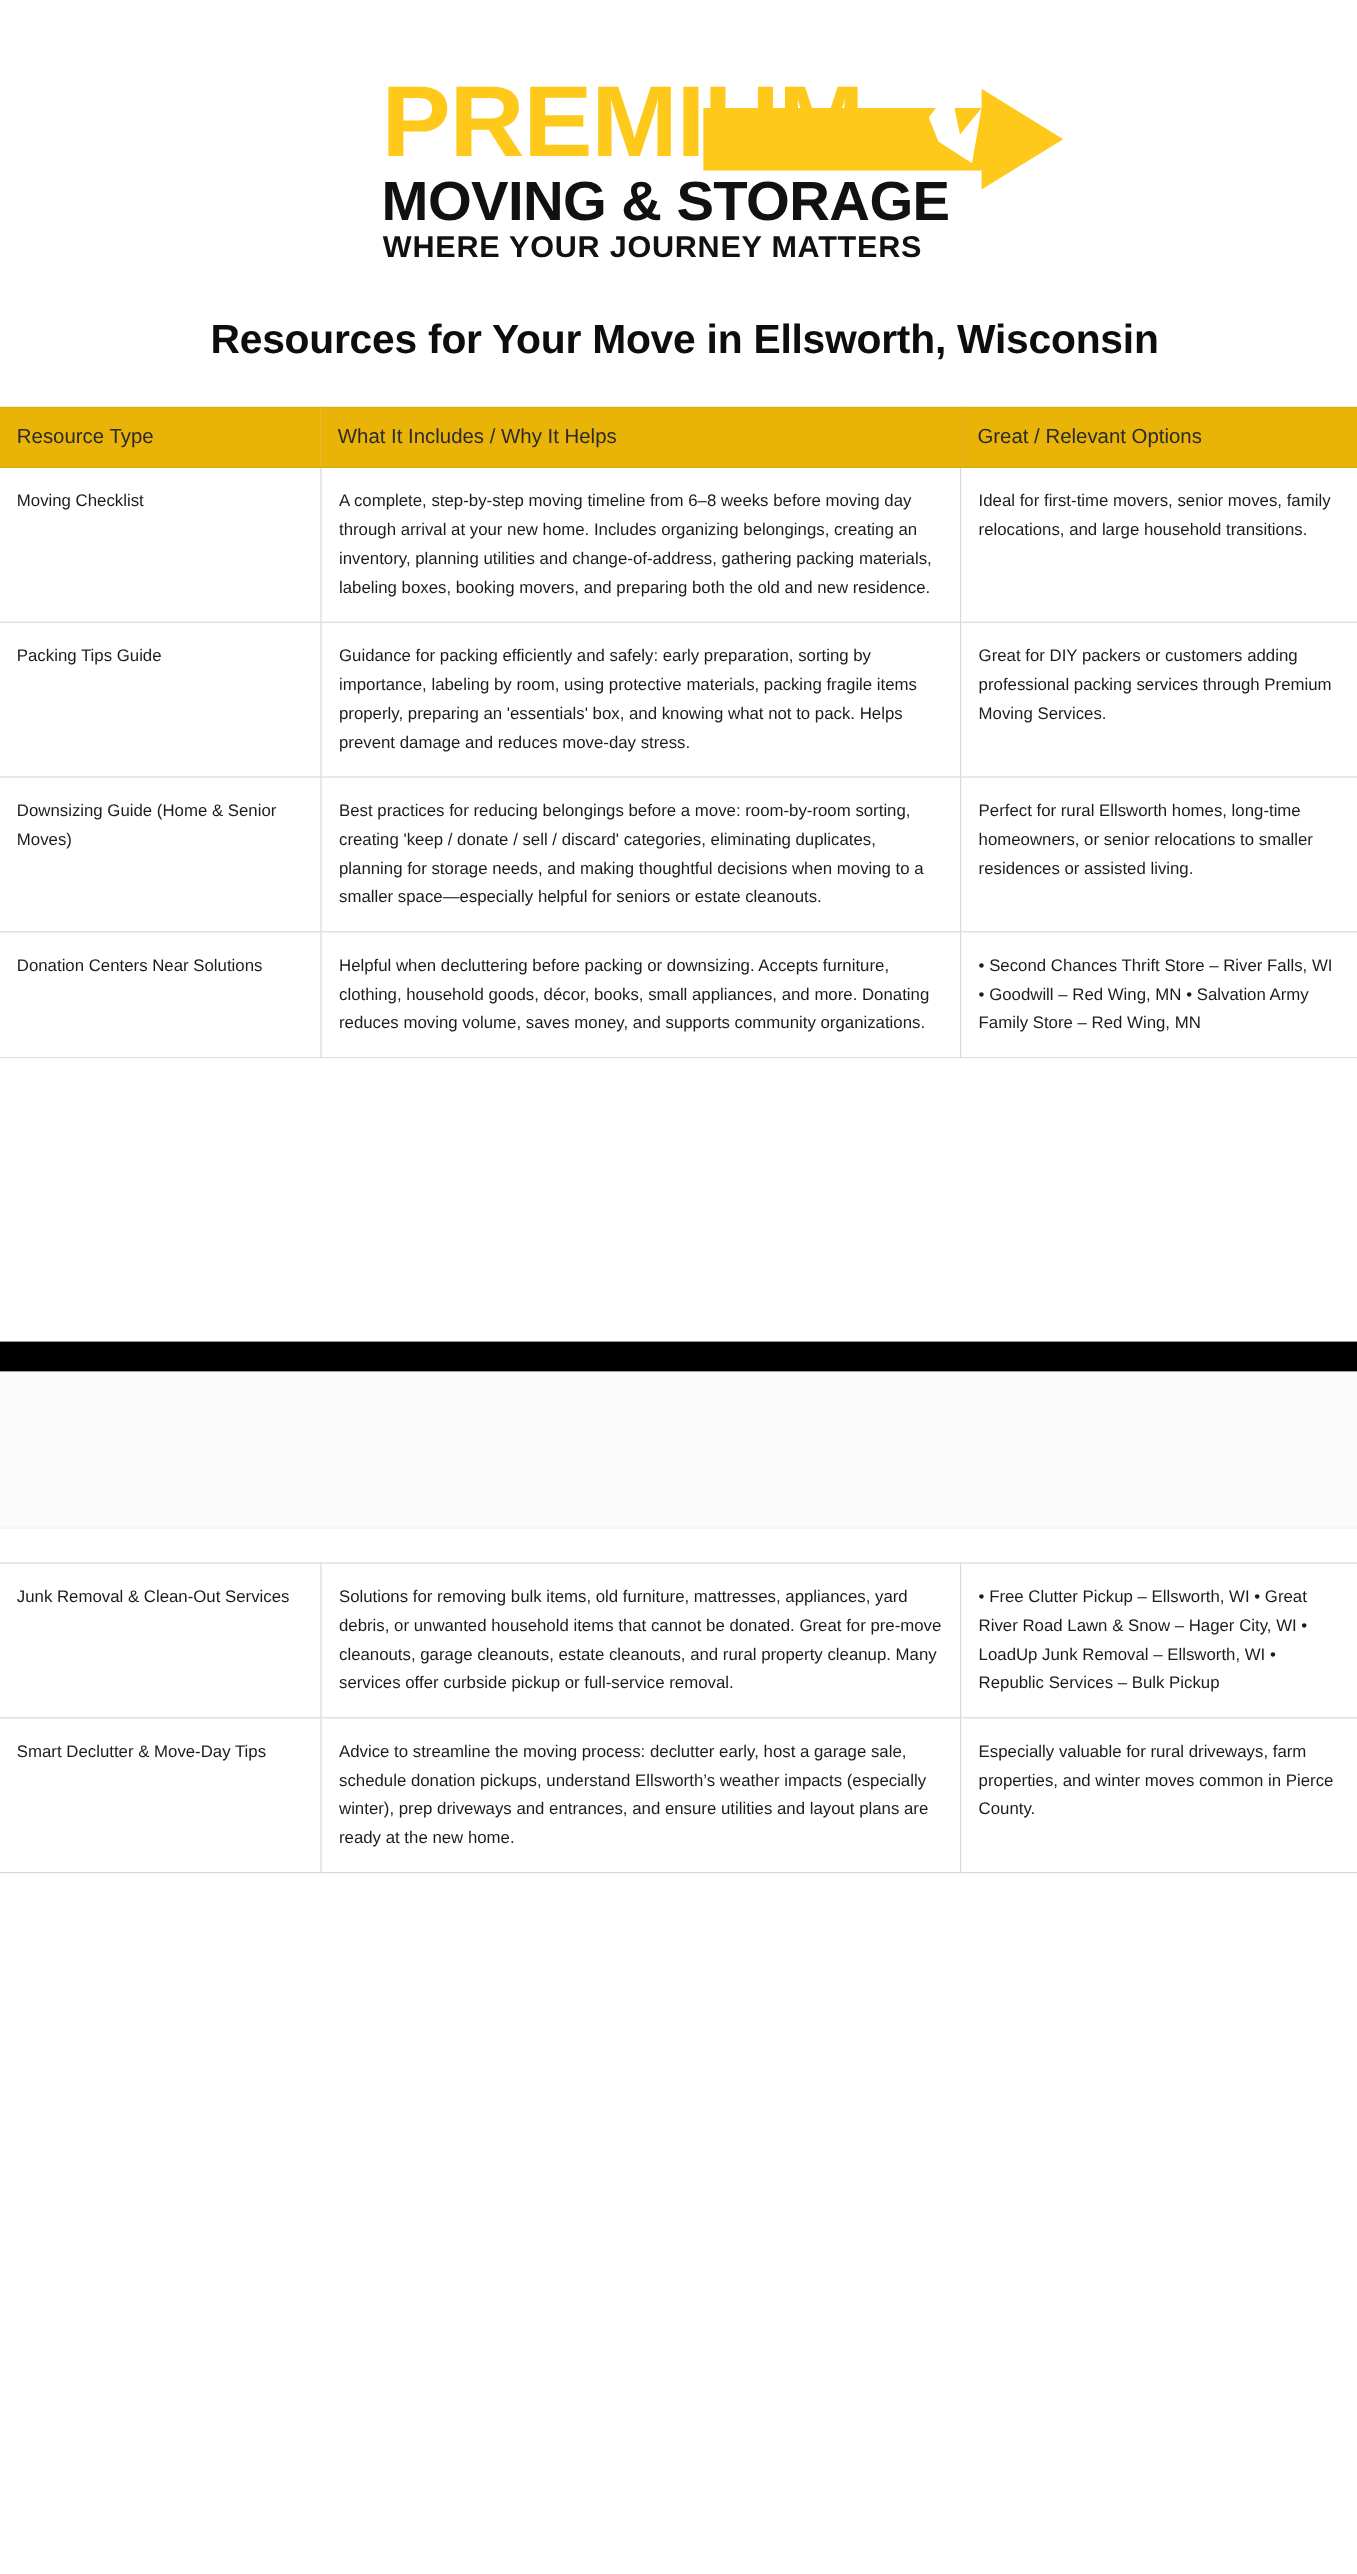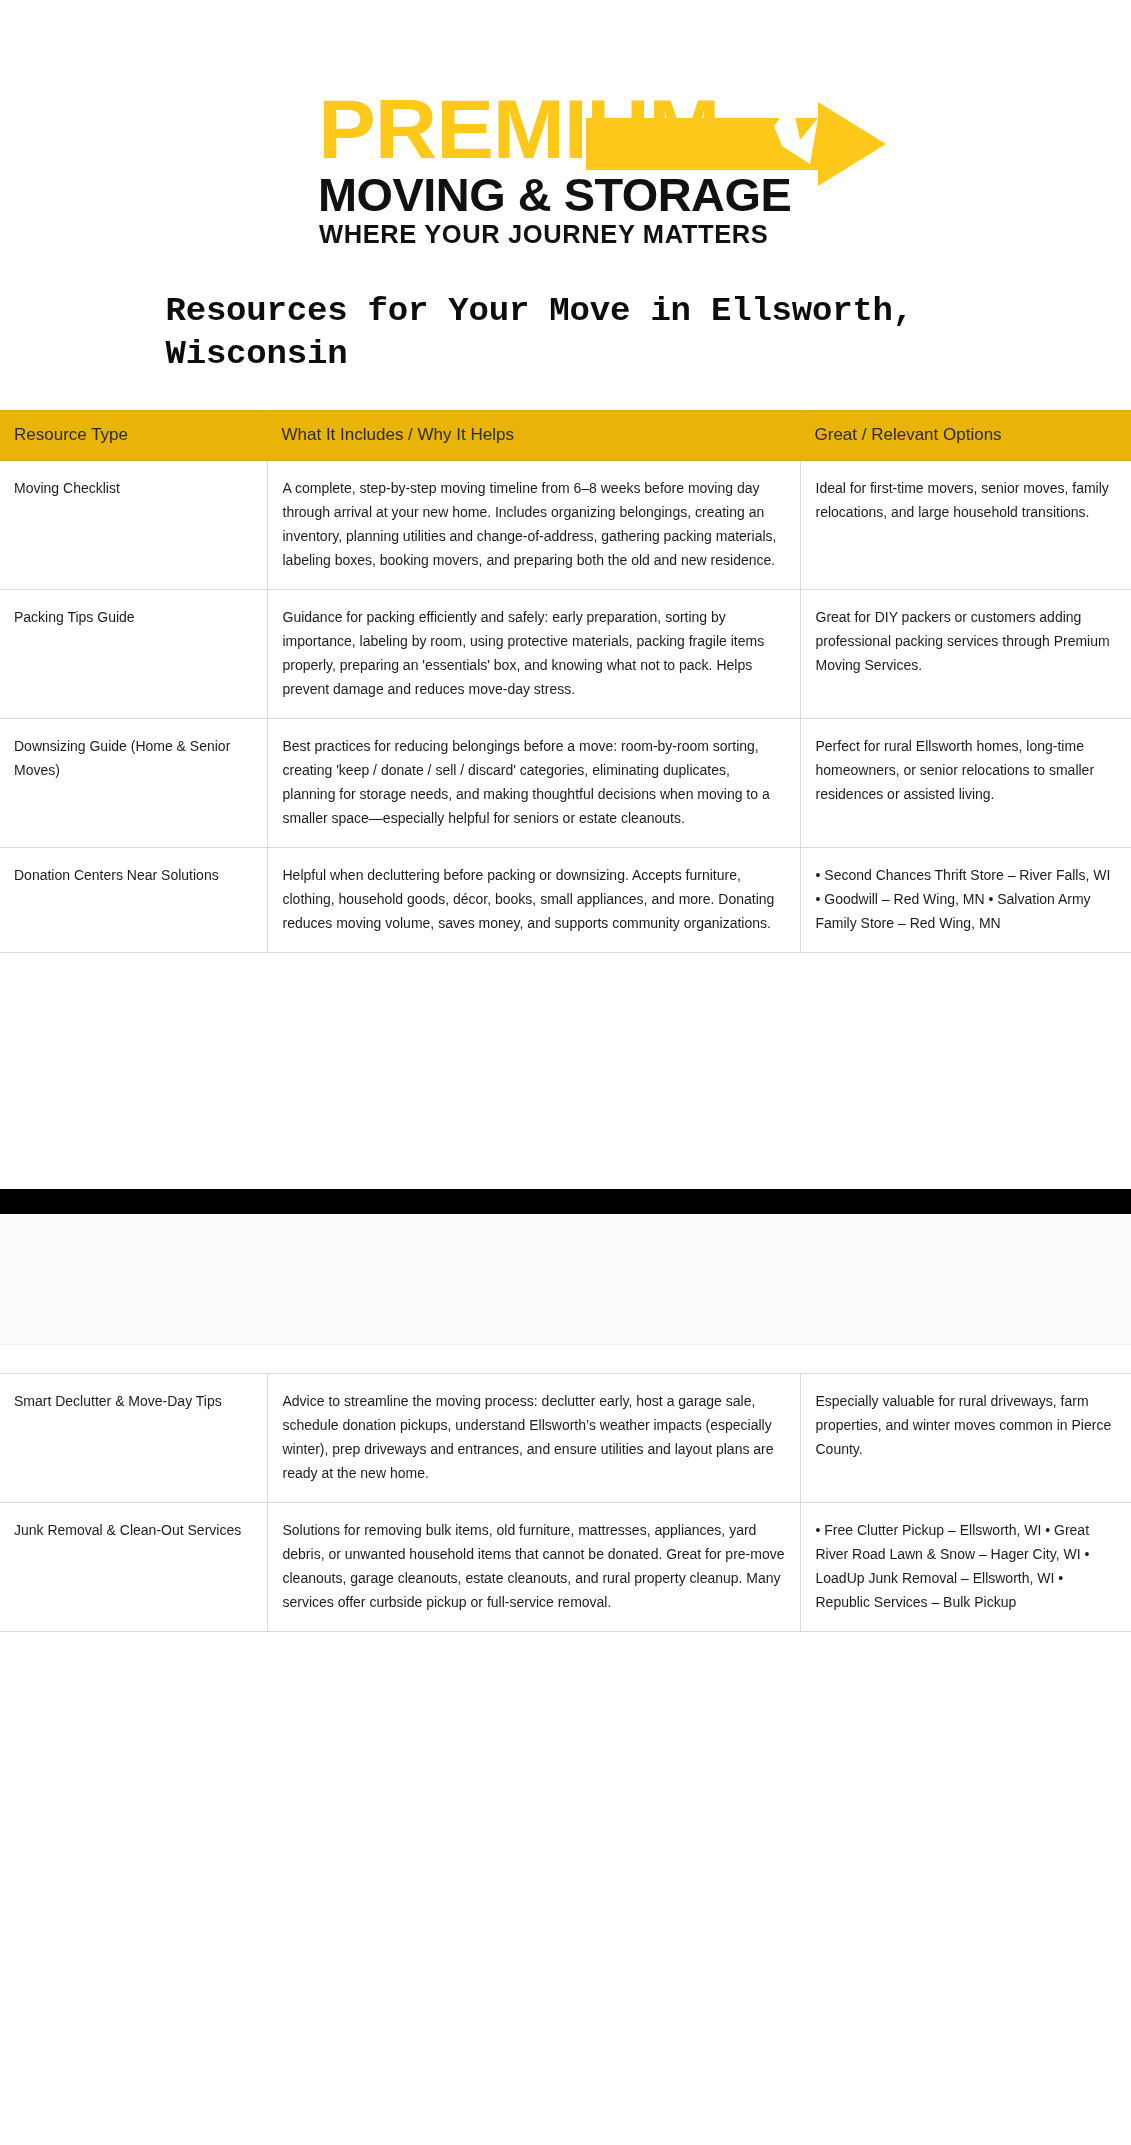--- a/index.html
+++ b/index.html
@@ -12,21 +12,21 @@
     width: 1131px;
     min-height: 2145px;
     font-family: "Liberation Sans", sans-serif;
     color: #1a1a1a;
     -webkit-font-smoothing: antialiased;
   }
 
   
   .logo-block {
     width: 100%;
-    padding-top: 86px;
+    padding-top: 58px;
     display: flex;
     flex-direction: column;
     align-items: center;
   }
   .logo-wrap {
     position: relative;
     width: 620px;
     height: 160px;
   }
   .logo-premium {
@@ -77,22 +77,22 @@
     color: #111111;
     z-index: 3;
     transform: scaleX(1.02);
     transform-origin: left center;
   }
 
   
   .page-title {
     margin: 44px auto 0 auto;
     width: 800px;
-    text-align: left;
-    font-family: Liberation Mono, monospace;
+    text-align: right;
+    font-family: Liberation Sans, sans-serif;
     font-weight: 700;
     font-size: 34px;
     line-height: 43px;
     color: #0d0d0d;
     letter-spacing: -0.2px;
   }
 
   
   .table-wrap { margin-top: 34px; width: 100%; }
   table.res-table {
@@ -215,24 +215,24 @@
 
 <div class="table-wrap" style="margin-top:0">
   <table class="res-table continued">
     <colgroup>
         <col class="c1">
         <col class="c2">
         <col class="c3">
       </colgroup>
     <tbody>
       <tr>
+        <td>Junk Removal &amp; Clean-Out Services</td>
+        <td>Solutions for removing bulk items, old furniture, mattresses, appliances, yard debris, or unwanted household items that cannot be donated. Great for pre-move cleanouts, garage cleanouts, estate cleanouts, and rural property cleanup. Many services offer curbside pickup or full-service removal.</td>
+        <td>• Free Clutter Pickup – Ellsworth, WI • Great River Road Lawn &amp; Snow – Hager City, WI • LoadUp Junk Removal – Ellsworth, WI • Republic Services – Bulk Pickup</td>
+      </tr>
+      <tr>
         <td>Smart Declutter &amp; Move-Day Tips</td>
         <td>Advice to streamline the moving process: declutter early, host a garage sale, schedule donation pickups, understand Ellsworth’s weather impacts (especially winter), prep driveways and entrances, and ensure utilities and layout plans are ready at the new home.</td>
         <td>Especially valuable for rural driveways, farm properties, and winter moves common in Pierce County.</td>
       </tr>
-      <tr>
-        <td>Junk Removal &amp; Clean-Out Services</td>
-        <td>Solutions for removing bulk items, old furniture, mattresses, appliances, yard debris, or unwanted household items that cannot be donated. Great for pre-move cleanouts, garage cleanouts, estate cleanouts, and rural property cleanup. Many services offer curbside pickup or full-service removal.</td>
-        <td>• Free Clutter Pickup – Ellsworth, WI • Great River Road Lawn &amp; Snow – Hager City, WI • LoadUp Junk Removal – Ellsworth, WI • Republic Services – Bulk Pickup</td>
-      </tr>
     </tbody>
   </table>
 </div>
 
 </body></html>

